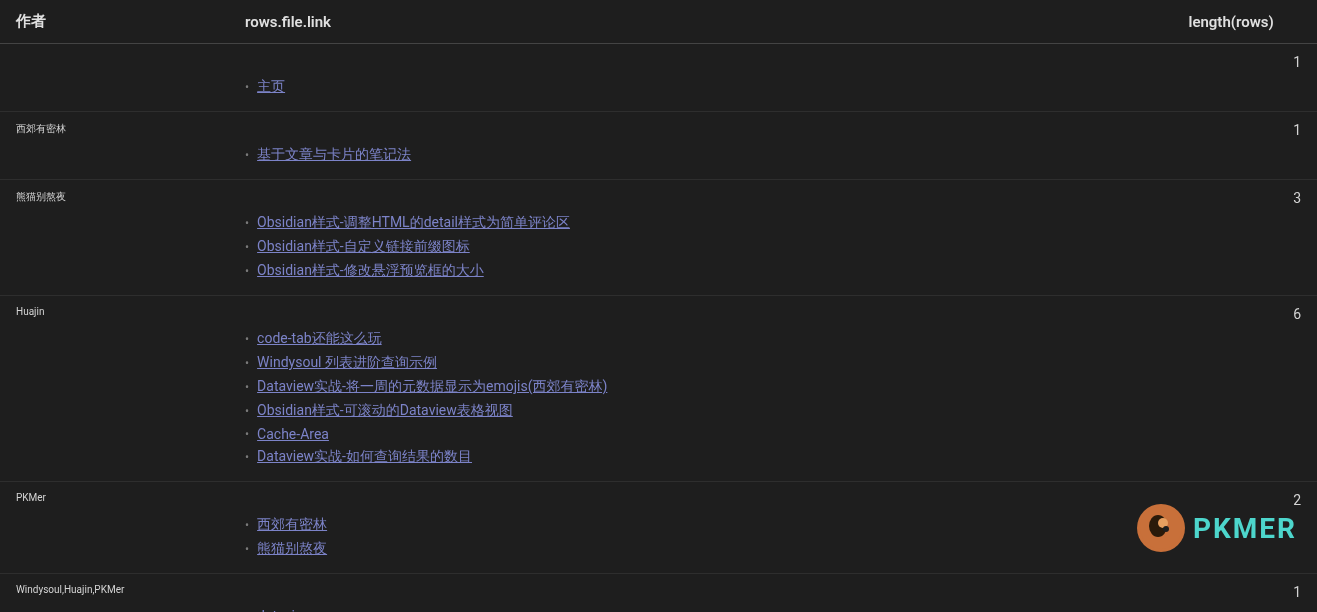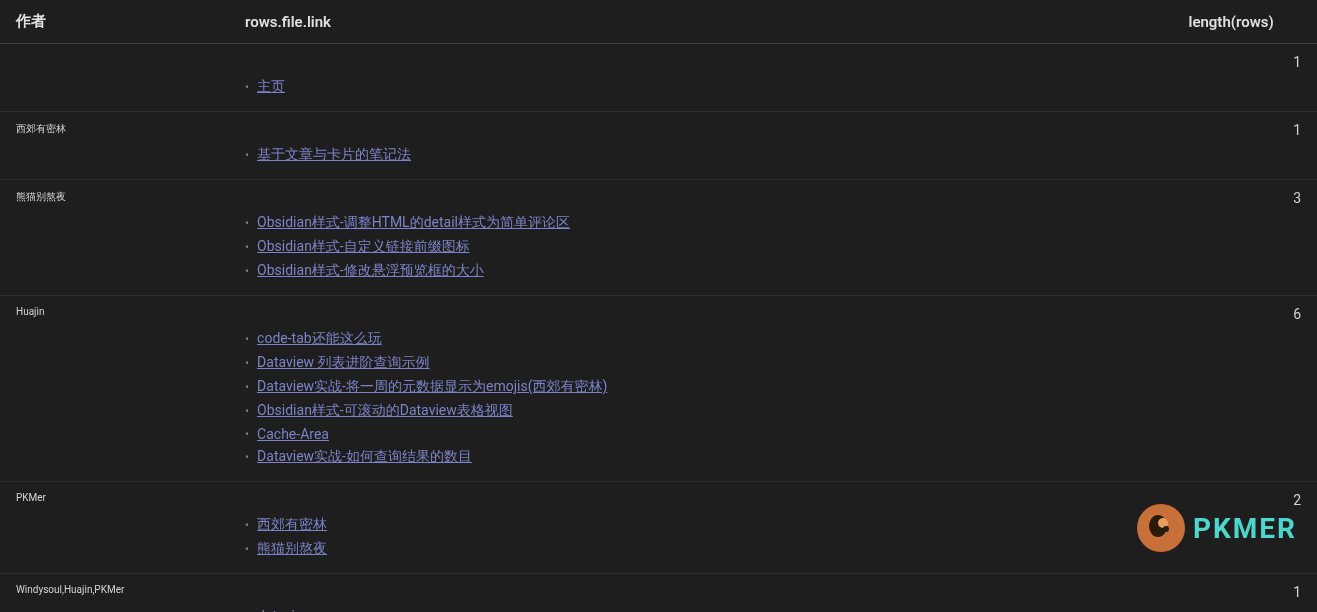--- a/index.html
+++ b/index.html
@@ -177,21 +177,21 @@
           <td class="count-cell">3</td>
         </tr>
         <tr>
           <td class="author-cell">Huajin</td>
           <td class="links-cell">
             <ul class="link-list">
               <li>
                 <a href="#">code-tab还能这么玩</a>
               </li>
               <li>
-                <a href="#">Dataview 列表进阶查询示例</a>
+                <a href="#">Windysoul 列表进阶查询示例</a>
               </li>
               <li>
                 <a href="#">Dataview实战-将一周的元数据显示为emojis(西郊有密林)</a>
               </li>
               <li>
                 <a href="#">Obsidian样式-可滚动的Dataview表格视图</a>
               </li>
               <li>
                 <a href="#">Cache-Area</a>
               </li>

